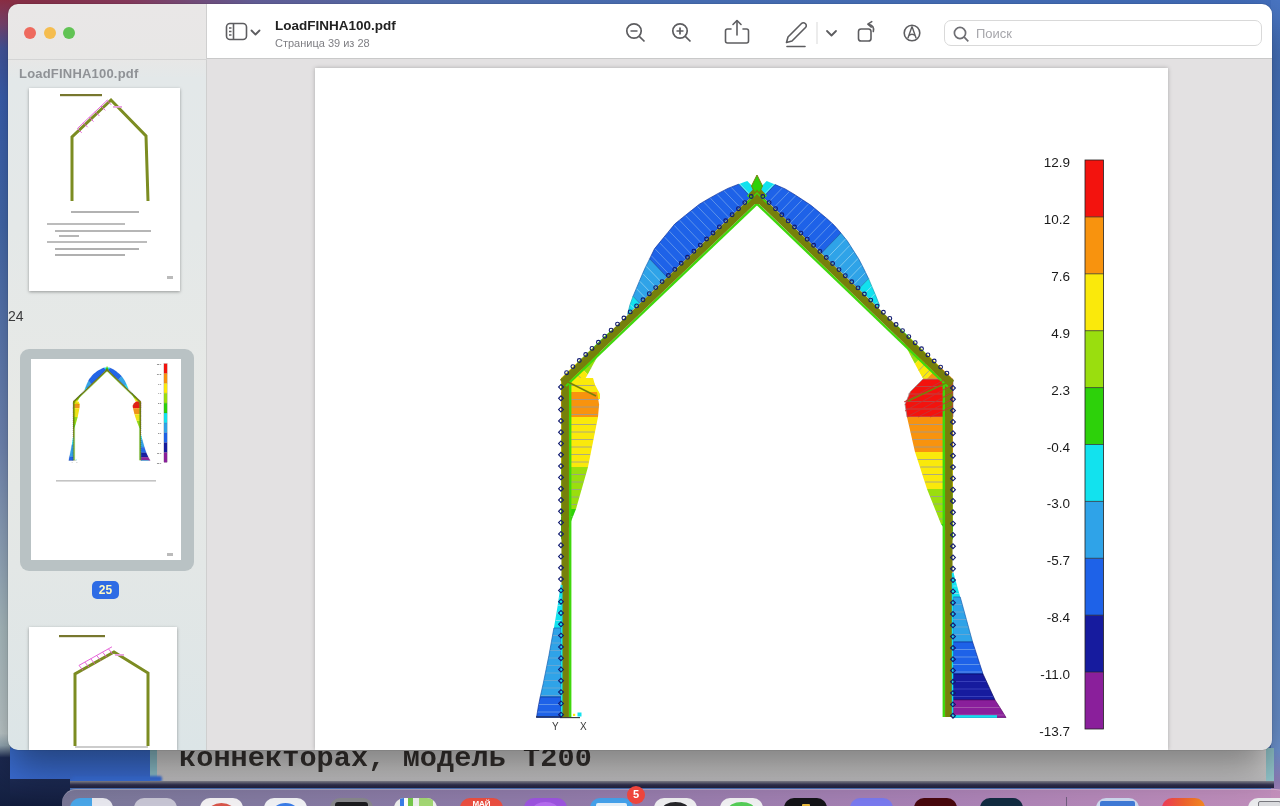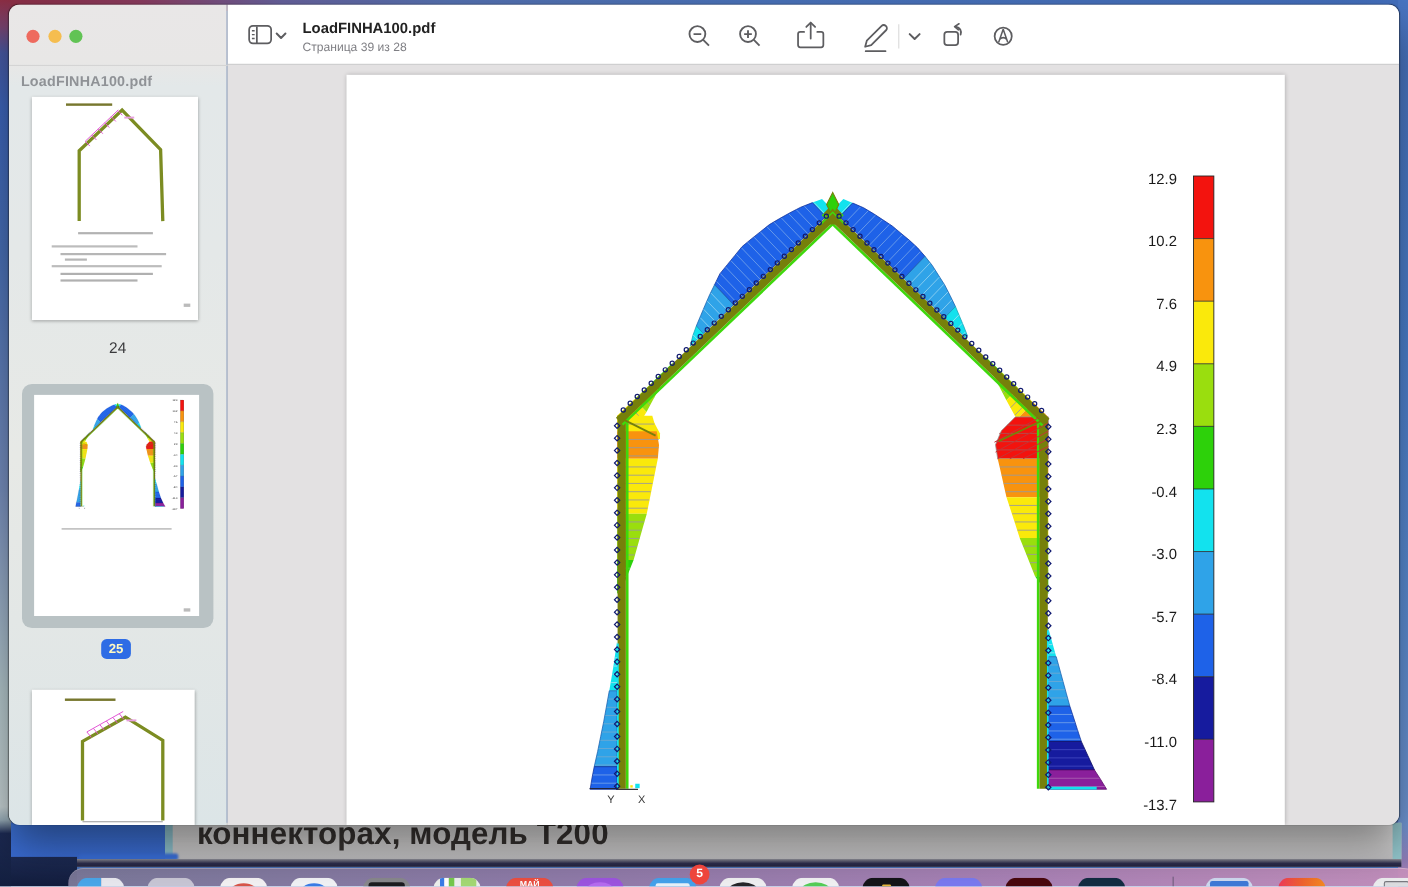--- a/index.html
+++ b/index.html
@@ -10,21 +10,21 @@
     background:linear-gradient(90deg,#8c2e44 0%,#8c3c60 10%,#67629e 20%,#5572b2 32%,#4a73bc 55%,#436fbe 100%); }
   #wall-left { position:absolute; left:0; top:0; width:10px; height:806px;
     background:linear-gradient(180deg,#8c2e44 0%,#7a4470 3%,#4a5ca8 6%,#3f68c0 12%,#4a73bc 28%,#7b93c4 55%,#b9cdd2 78%,#ccd8da 91%,#9bb0bc 92.5%,#1d2b55 94%,#131f3f 100%); }
   #wall-right { position:absolute; right:0; top:0; width:9px; height:806px;
     background:linear-gradient(180deg,#4a76c4 0%,#4e84d4 40%,#5f92da 70%,#739bda 93%,#8e7bb4 97%,#b583b4 100%); }
   #wall-bl { position:absolute; left:0; top:779px; width:70px; height:27px;
     background:linear-gradient(180deg,#1d2b55 0%,#121c3c 100%); }
 
   
   #behind { position:absolute; left:8px; top:748px; width:1266px; height:40px;
-    background:linear-gradient(180deg,#dedddd 0%,#d0cfcf 50%,#c3c2c4 78%,#a8a8ae 100%); }
+    background:linear-gradient(180deg,#dedddd 0%,#d0cfcf 50%,#c3c2c4 78%,#a8a8ae 100%);font-family:Liberation Mono, monospace; }
   #behind .bluebox { position:absolute; left:0; top:0; width:142px; height:33px;
     background:linear-gradient(180deg,#3e74da 0%,#3a6cd4 100%); }
   #behind .teal1 { position:absolute; left:142px; top:0; width:7px; height:33px; background:#8fc3cf; }
   #behind .teal2 { position:absolute; left:1258px; top:0; width:8px; height:33px; background:#93c7cd; }
   #behind .bigtext { position:absolute; left:171px; top:-6px; font-size:28.5px; font-weight:600;
     color:#363230; letter-spacing:0.1px; }
   #behind .smallblue { position:absolute; left:64px; top:28px; width:90px; height:6px;
     background:#3a70dc; border-radius:2px; filter:blur(1px); }
   #behind .shadowline { position:absolute; left:0; top:33px; width:1266px; height:7px;
     background:linear-gradient(180deg,#8a8a94 0%,#2e2e4e 55%,#23233f 100%); }
@@ -45,21 +45,21 @@
   #sidebar { position:absolute; left:0; top:0; width:199px; height:746px;
     background:linear-gradient(180deg,#e9e7e7 0%,#e8e7e6 7%,#e3e8e9 10%,#e4e8e8 30%,#e7e9e6 55%,#e3e7e6 75%,#dce5e7 100%);
     border-right:1px solid #cfcfcf; }
   #sidebar .sep55 { position:absolute; left:0; top:55px; width:199px; height:1px; background:#d4d4d4; }
   .tl { position:absolute; top:23px; width:12px; height:12px; border-radius:50%; }
   #sidebar .title { position:absolute; left:11px; top:62px; width:178px; font-size:13px; font-weight:700;
     color:#8f9296; letter-spacing:.2px; white-space:nowrap; overflow:hidden; }
   .thumbpage { position:absolute; background:#fff; box-shadow:0 1px 3px rgba(0,0,0,.35); }
   #sel25 { position:absolute; left:12px; top:345px; width:174px; height:222px; border-radius:9px;
     background:#b9c2c4; }
-  .plabel { position:absolute; width:100%; text-align:center; font-size:14px; color:#3a3a3c; }
+  .plabel { position:absolute; width:100%; text-align:left; font-size:14px; color:#3a3a3c; }
   #badge25 { position:absolute; left:84px; top:577px; width:27px; height:18px; border-radius:5px;
     background:#2e6ce5; color:#fef9c3; font-size:12px; font-weight:700; text-align:center; line-height:18px; }
 
   
   #toolbar { position:absolute; left:199px; top:0; width:1065px; height:55px; background:#fff;
     border-bottom:1px solid #c9c9c9; }
   #toolbar .ttl { position:absolute; left:68px; top:14px; font-size:13.5px; font-weight:700; color:#222; }
   #toolbar .sub { position:absolute; left:68px; top:33px; font-size:11px; color:#7f7f84; }
   #search { position:absolute; left:737px; top:16px; width:318px; height:26px; border:1px solid #d9d9d9;
     border-radius:7px; background:#fff; }
@@ -202,20 +202,29 @@
             <path d="M666.3 27.5 Q667.8 21.8 661.8 20.2"></path>
             <path d="M664.8 17.6 L660.8 20.2 L664.3 23.1" stroke-width="1.5"></path>
           </g>
           <g fill="none" stroke="#5d5d60" stroke-width="1.6">
             <circle cx="705" cy="29" r="7.8"></circle>
             <path d="M705 22.6 L700.9 34.3 M705 22.6 L709.1 34.3 M702 31.6 q3 -2.8 6 0" stroke-width="1.4"></path>
           </g>
         </svg>
       <div class="ttl">LoadFINHA100.pdf</div>
       <div class="sub">Страница 39 из 28</div>
+      <div id="search">
+          <span>Поиск</span>
+          <svg width="30" height="24" viewBox="0 0 30 24" style="position:absolute;left:2px;top:1px">
+            <g fill="none" stroke="#6e6e73" stroke-width="1.7">
+              <circle cx="13" cy="11" r="5.6"></circle>
+              <line x1="17.2" y1="15.2" x2="21.3" y2="19.3"></line>
+            </g>
+          </svg>
+        </div>
     </div>
     <div id="content">
       <div id="pagewhite"></div>
       <svg width="1065" height="691" viewBox="207 59 1065 691" style="position:absolute;left:0;top:0" font-family="Liberation Sans, sans-serif">
           <g id="maindiag">
             <polygon points="757.0,191.0 753.9,194.0 750.7,197.0 738.6,184.2 743.0,182.6 747.3,180.9" fill="#12e2ee" stroke="none"></polygon>
 <path d="M751.6 196.2L740.0 184.1" stroke="#9fdef0" stroke-width="0.8" fill="none"></path>
 <polygon points="750.7,197.0 743.1,204.3 735.5,211.5 727.8,218.8 720.2,226.1 712.6,233.4 705.0,240.6 697.3,247.9 689.7,255.2 682.1,262.5 674.5,269.7 666.8,277.0 649.6,258.9 654.5,248.8 661.2,240.6 667.9,232.4 674.7,224.1 682.8,217.4 691.1,210.8 699.4,204.2 708.7,198.7 718.2,193.4 727.9,188.4 738.6,184.2" fill="#1e62e8" stroke="#10309a" stroke-width="0.7"></polygon>
 <path d="M745.3 202.2L731.3 187.5 M739.9 207.3L723.9 190.6 M734.4 212.5L717.2 194.4 M729.0 217.7L710.4 198.2 M723.6 222.9L703.6 201.9 M718.2 228.0L697.4 206.3 M712.7 233.2L691.5 211.0 M707.3 238.4L685.6 215.7 M701.9 243.6L679.7 220.3 M696.5 248.8L674.2 225.4 M691.0 253.9L669.4 231.2 M685.6 259.1L664.6 237.1 M680.2 264.3L659.8 242.9 M674.8 269.5L655.0 248.8 M669.3 274.6L651.5 255.9" stroke="#6f9fe8" stroke-width="0.8" fill="none"></path>
 <polygon points="666.8,277.0 660.0,283.6 653.1,290.1 646.3,296.7 639.4,303.2 633.0,296.4 637.0,286.9 641.0,277.4 645.1,268.0 649.6,258.9" fill="#2fa3e8" stroke="#1a60b0" stroke-width="0.7"></polygon>

